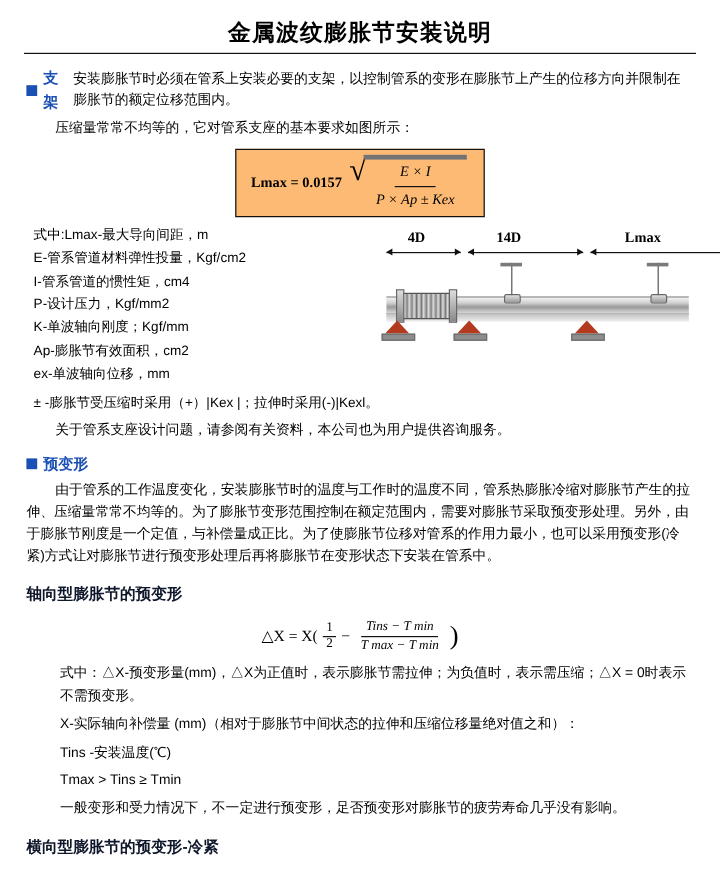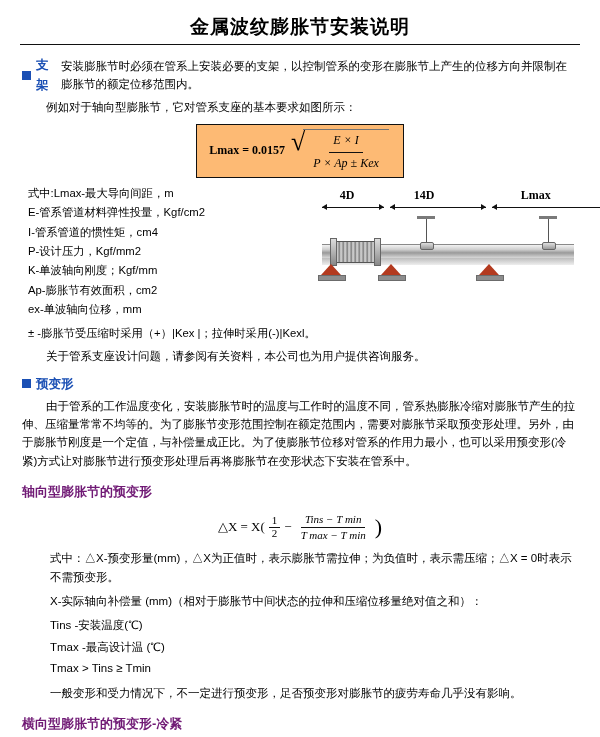--- a/index.html
+++ b/index.html
@@ -57,21 +57,21 @@
     display: inline-block;
     width: 9px;
     height: 9px;
     background: #1a4fb4;
     flex: 0 0 auto;
   }
   .sec-head .lbl {
     color: #1a4fb4;
   }
   .subhead {
-    color: #701a75;
+    color: #0f172a;
     font-weight: bold;
     font-size: 13px;
     margin: 12px 0 6px 0;
   }
   .list {
     margin: 0 0 0 28px;
     font-size: 11.3px;
     line-height: 1.72;
   }
   .list div {
@@ -104,21 +104,21 @@
   .sqrt .radical {
     font-size: 26px;
     line-height: 26px;
     margin-right: -2px;
     font-family: "Liberation Serif", serif;
   }
   .frac {
     display: inline-flex;
     flex-direction: column;
     align-items: center;
-    border-top: 1px solid #737373;
+    border-top: 4px solid #737373;
     padding: 1px 6px 0 6px;
     font-style: italic;
   }
   .frac .num {
     border-bottom: 1px solid #111;
     padding: 0 4px 1px 4px;
   }
   .frac .den {
     padding: 1px 4px 0 4px;
   }
@@ -304,21 +304,21 @@
   <div class="title-rule"></div>
 
   <div class="body">
 
     <div class="sec-head">
       <span class="blue-square"></span>
       <span class="lbl">支架</span>
       <span style="font-weight:normal;font-size:11.5px;white-space:normal;">安装膨胀节时必须在管系上安装必要的支架，以控制管系的变形在膨胀节上产生的位移方向并限制在膨胀节的额定位移范围内。</span>
     </div>
 
-    <p class="indent">例如对于轴向型膨胀节，它对管系支座的基本要求如图所示：</p>
+    <p class="indent">压缩量常常不均等的，它对管系支座的基本要求如图所示：</p>
 
     <div class="formula-wrap">
       <div class="formula-box">
         <span class="lhs">Lmax = 0.0157</span>
         <span class="sqrt">
           <span class="radical">√</span>
           <span class="frac">
             <span class="num">E × I</span>
             <span class="den">P × Ap ± Kex</span>
           </span>
@@ -396,20 +396,19 @@
           <span class="n">Tins − T min</span>
           <span class="d">T max − T min</span>
         </span>
         <span class="paren-big">)</span>
       </span>
     </div>
 
     <p class="note" style="margin-bottom:6px;">式中：△X-预变形量(mm)，△X为正值时，表示膨胀节需拉伸；为负值时，表示需压缩；△X = 0时表示不需预变形。</p>
     <p class="note" style="margin-bottom:6px;">X-实际轴向补偿量 (mm)（相对于膨胀节中间状态的拉伸和压缩位移量绝对值之和）：</p>
     <p class="note">Tins -安装温度(℃)</p>
-    <p class="note">Tmax -最高设计温 (℃)</p>
     <p class="note">Tmax &gt; Tins ≥ Tmin</p>
     <p class="note" style="margin-top:6px;">一般变形和受力情况下，不一定进行预变形，足否预变形对膨胀节的疲劳寿命几乎没有影响。</p>
 
     <div class="subhead">横向型膨胀节的预变形-冷紧</div>
 
   </div>
 </div>
 
 </body></html>

